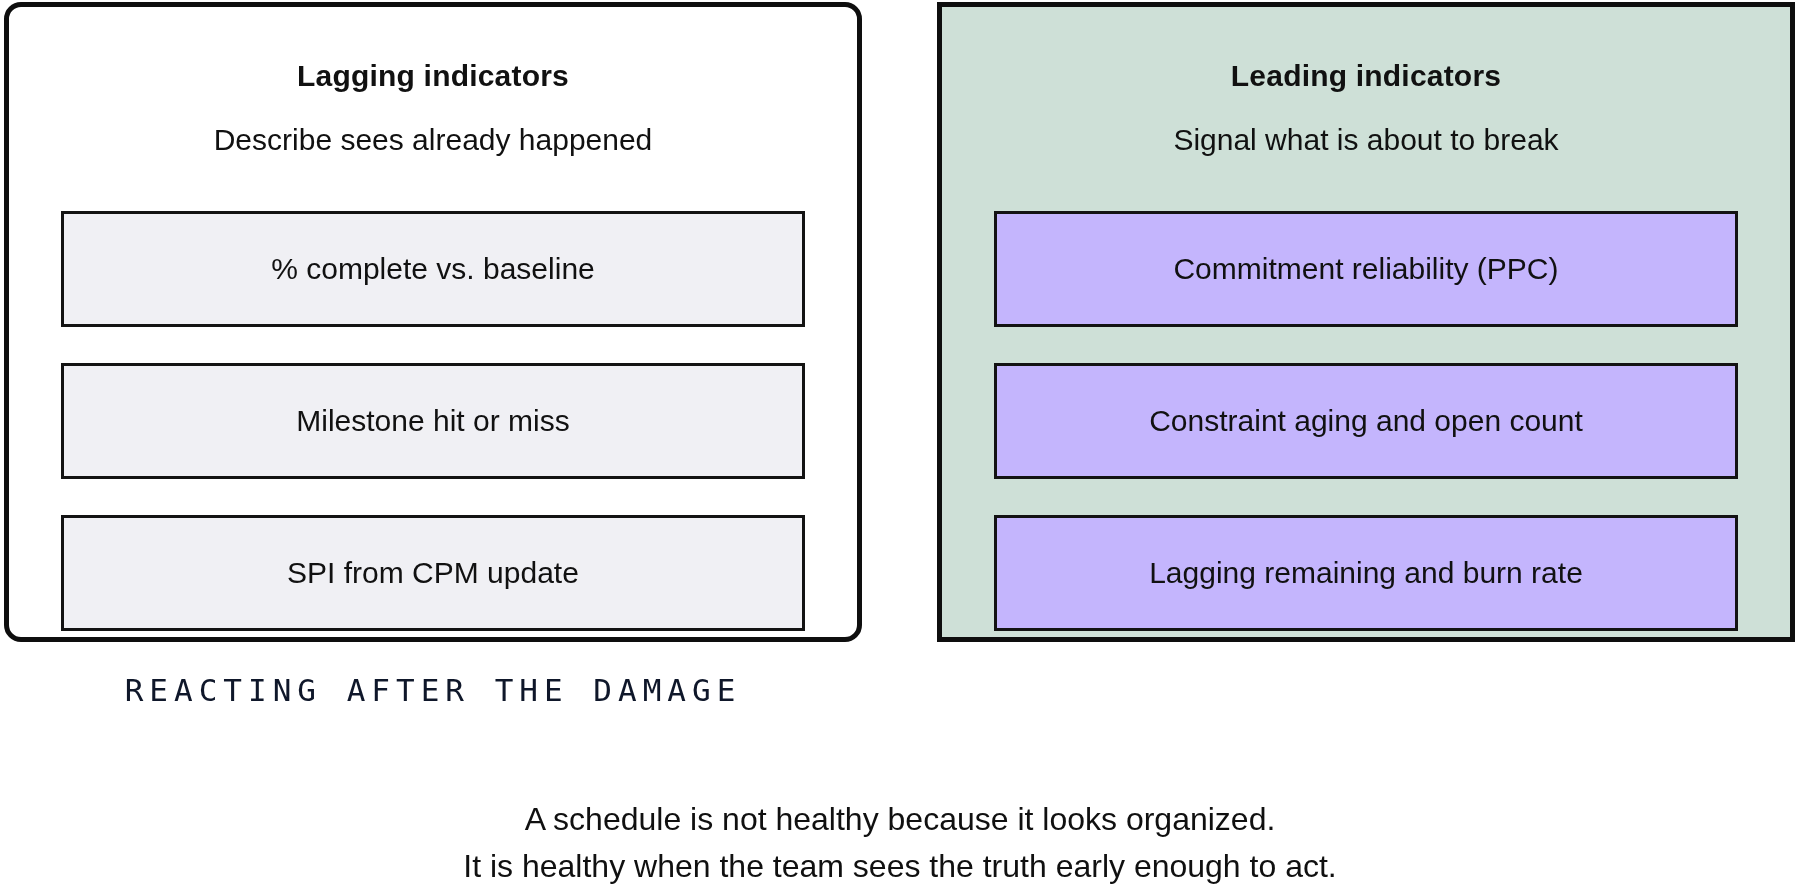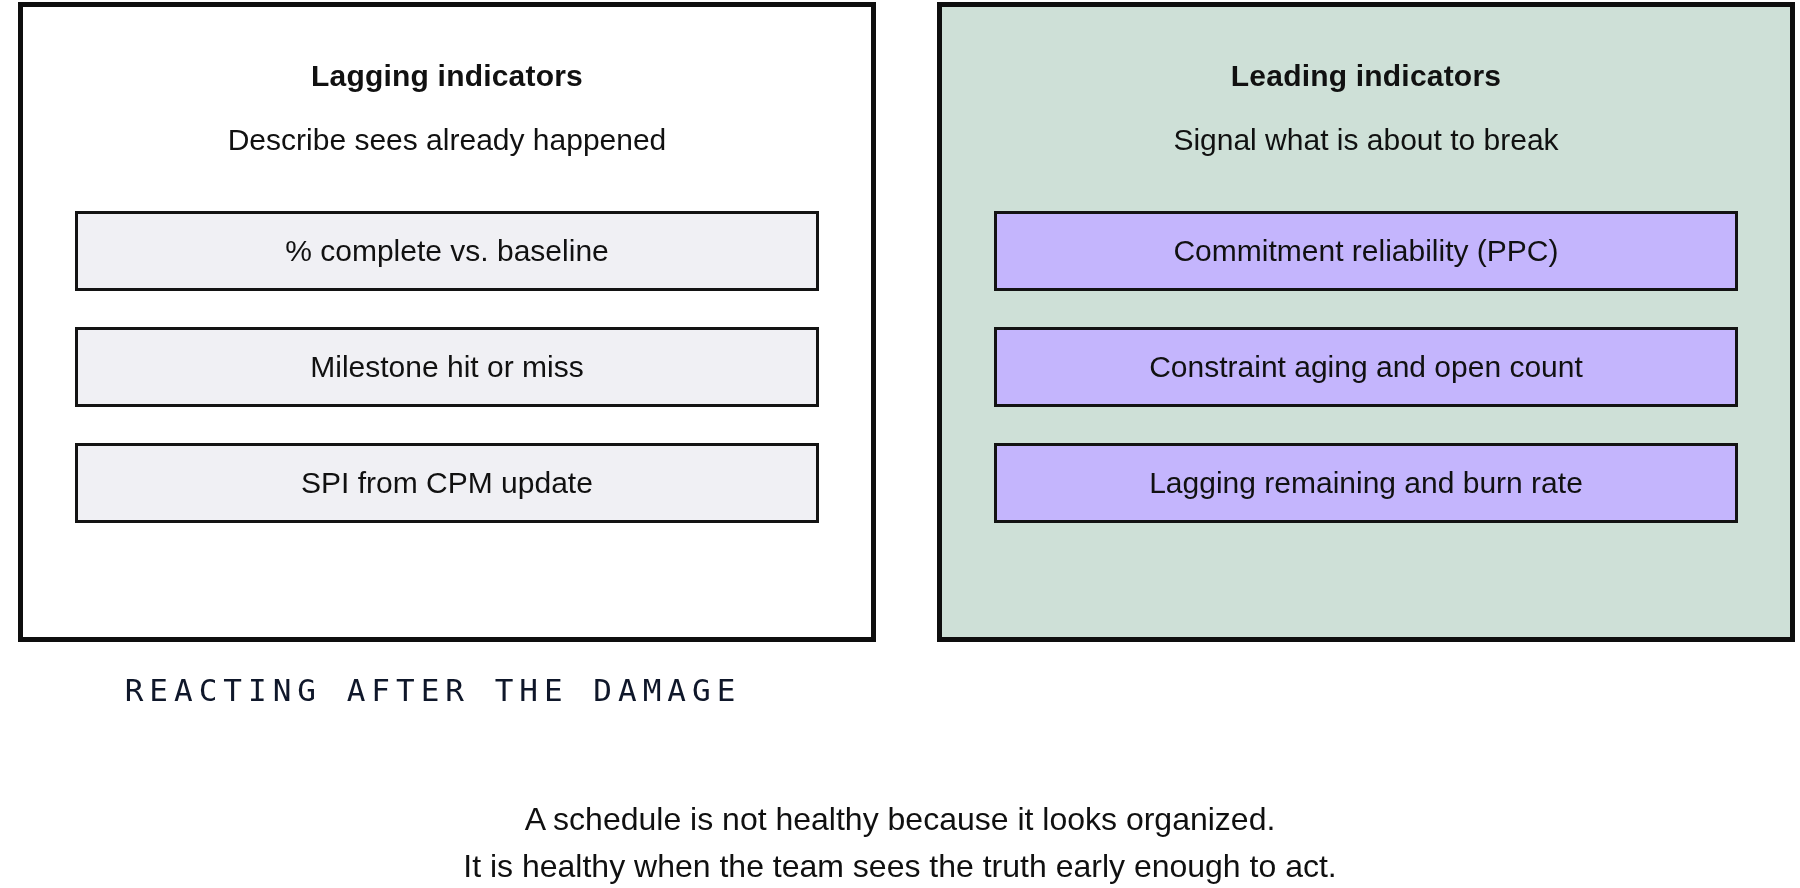--- a/index.html
+++ b/index.html
@@ -18,42 +18,42 @@
   }
   .panel {
     position: absolute;
     top: 2px;
     width: 858px;
     height: 640px;
     border: 5px solid #0e0e0e;
     box-sizing: border-box;
     background: #ffffff;
   }
-  .panel-lagging { left: 18px; }
+  .panel-lagging { left: 4px; border-radius: 17px; }
   .panel-leading { left: 937px; background: #cee0d7; }
   .panel h2 {
     margin: 50px 0 0 0;
     text-align: center;
     font-size: 30px;
     line-height: 38px;
     font-weight: bold;
     letter-spacing: 0.2px;
   }
   .panel .subtitle {
     margin: 26px 0 0 0;
     text-align: center;
     font-size: 30px;
     line-height: 38px;
     font-weight: normal;
   }
   .items {
     margin: 52px 52px 0 52px;
   }
   .item {
-    height: 80px;
+    height: 116px;
     box-sizing: border-box;
     border: 3px solid #131313;
     margin-bottom: 36px;
     display: flex;
     align-items: center;
     justify-content: center;
     font-size: 30px;
   }
   .panel-lagging .item { background: #f0f0f4; }
   .panel-leading .item { background: #c4b5fd; }

